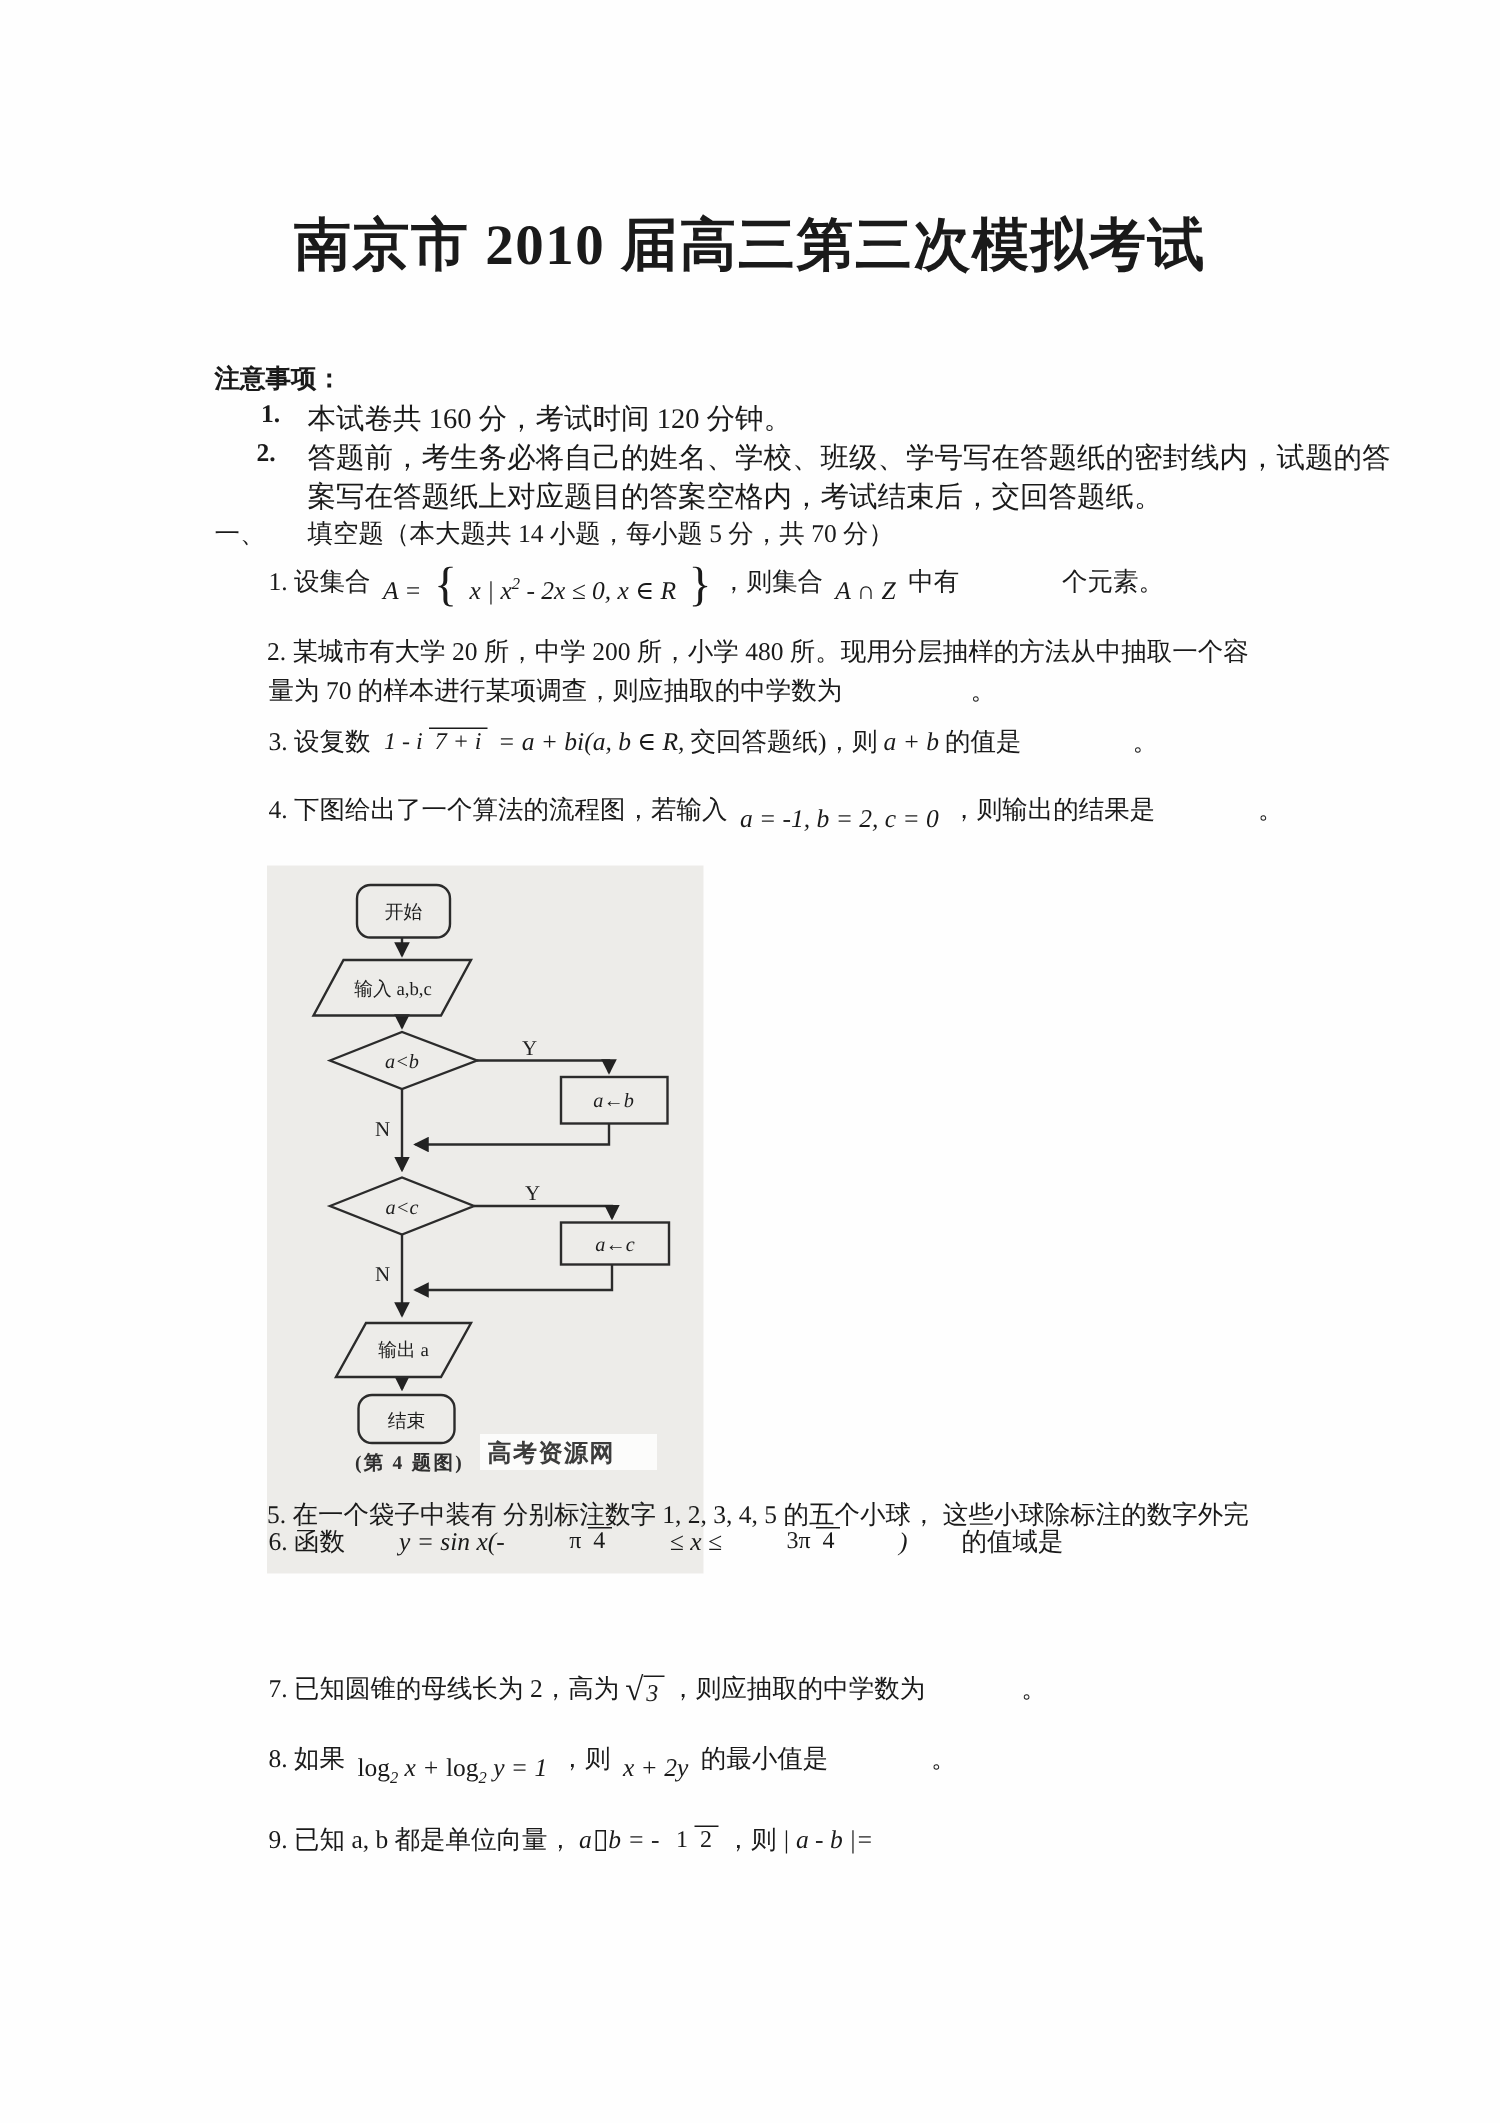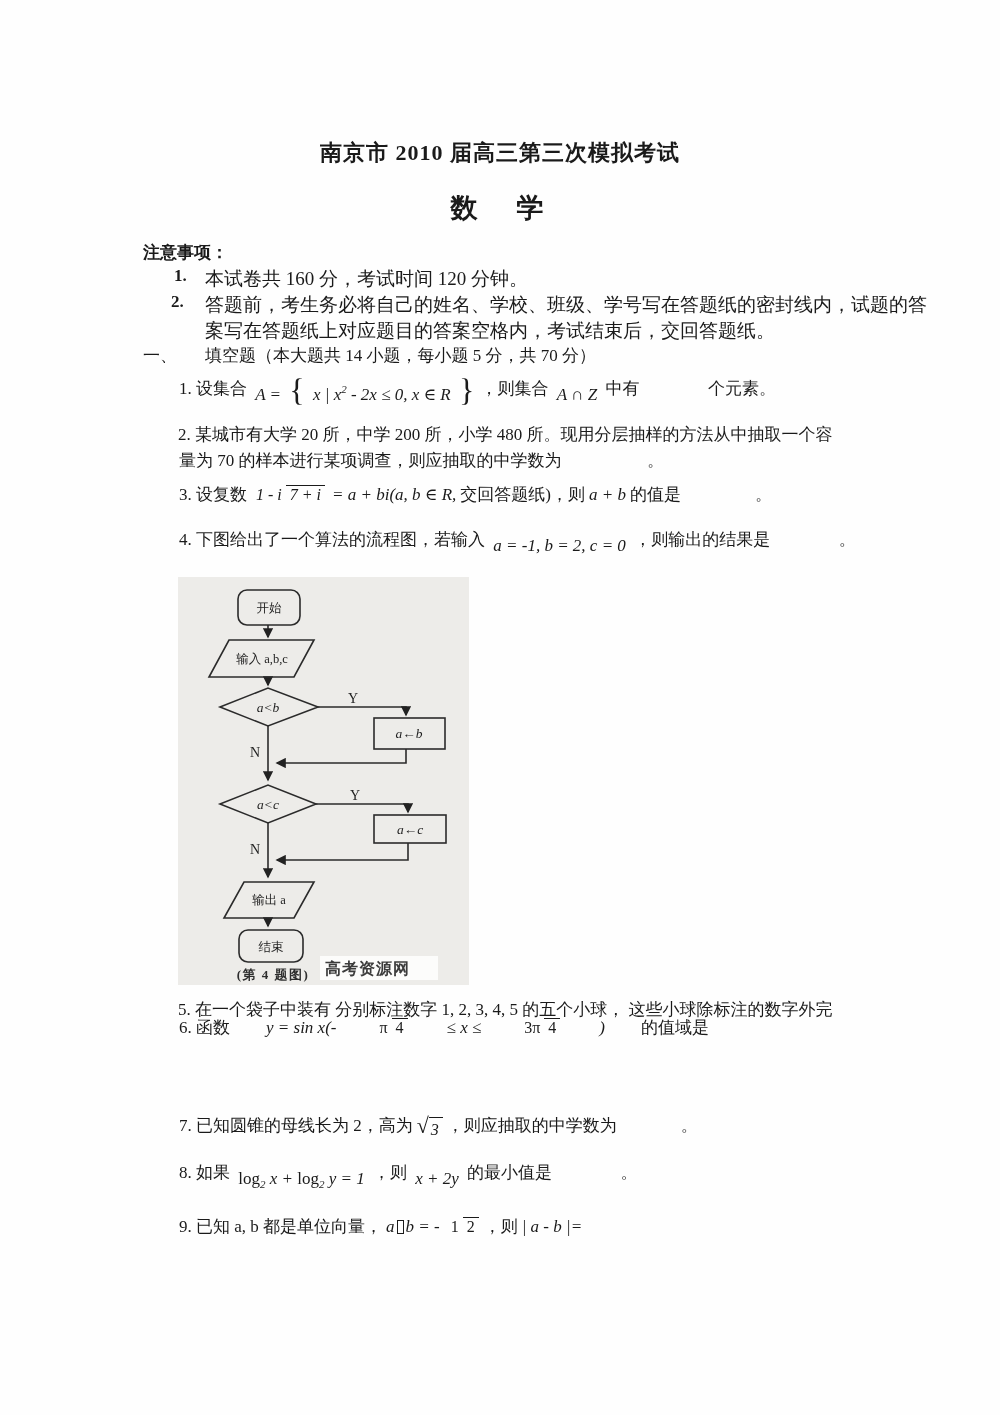--- a/index.html
+++ b/index.html
@@ -7,21 +7,21 @@
   body {
     width:1000px; height:1415px; background:#ffffff;
     font-family:"Liberation Serif","DejaVu Serif",serif;
     color:#1a1a1a;
   }
   .page { position:relative; width:1000px; height:1415px; background:#fefefe; overflow:hidden; }
 
   .abs { position:absolute; white-space:nowrap; }
 
   .title { left:0; top:138px; width:1000px; text-align:center;
-           font-size:22px; font-weight:bold; letter-spacing:1px; }
+           font-size:38px; font-weight:bold; letter-spacing:1px; }
   .subject { left:0; top:190px; width:1000px; text-align:center;
              font-size:27px; font-weight:bold; letter-spacing:6px; }
 
   .notice-head { left:143px; top:241px; font-size:17px; font-weight:bold; }
   .n-num { position:absolute; font-size:17px; font-weight:bold; }
   .n-text { position:absolute; font-size:19px;text-align:center; }
 
   .sec-label { left:143px; top:344px; font-size:17px; }
   .sec-title { left:205px; top:344px; font-size:17px; }
 
@@ -44,38 +44,37 @@
   .frac .num { padding:0 4px;text-align:right; }
   .frac.upright-frac { font-style:normal; }
 
   .sqrt { display:inline-flex; align-items:flex-start; margin:0 3px; position:relative; top:3px; }
   .sqrt .rad { font-size:22px; line-height:18px; font-style:normal; }
   .sqrt .radicand { border-top:1.6px solid #1a1a1a; font-style:italic; font-size:16px; padding:1px 4px 0 2px; }
 
   .tofu { display:inline-block; width:7px; height:14px; border:1.3px solid #1a1a1a;
           margin:0 2px; vertical-align:-2px; }
 
-  .figure { position:absolute; left:178px; top:577px; width:291px; height:408px;
+  .figure { position:absolute; left:178px; top:577px; width:291px; height:472px;
             background:#edece9; }
   .figure svg { display:block; }
   .fc-cjk  { font-size:12.5px; fill:#1e1e1e; }
   .fc-math { font-size:13.5px; font-style:italic; fill:#1e1e1e; }
   .fc-yn   { font-size:14px; fill:#222222; }
   .fc-cap  { font-size:13px; font-weight:600; fill:#2e2e2e; letter-spacing:1.5px; }
   .fc-wm   { font-size:16px; font-weight:bold; fill:#3c3c3c; letter-spacing:1px; }
   .fc-shape { fill:none; stroke:#2b2b2b; stroke-width:1.6; }
   .fc-line  { fill:none; stroke:#2b2b2b; stroke-width:1.6; }
 </style>
 </head>
 <body>
 
 <div class="page">
 
   <div class="abs title">南京市 2010 届高三第三次模拟考试</div>
-  <div class="abs subject">数　学</div>
 
   <div class="abs notice-head">注意事项：</div>
   <div class="n-num" style="left:174px; top:266px;">1.</div>
   <div class="n-text" style="left:205px; top:266px;">本试卷共 160 分，考试时间 120 分钟。</div>
   <div class="n-num" style="left:171px; top:292px;">2.</div>
   <div class="n-text" style="left:205px; top:292px;">答题前，考生务必将自己的姓名、学校、班级、学号写在答题纸的密封线内，试题的答</div>
   <div class="n-text" style="left:205px; top:318px;">案写在答题纸上对应题目的答案空格内，考试结束后，交回答题纸。</div>
 
   <div class="abs sec-label">一、</div>
   <div class="abs sec-title">填空题（本大题共 14 小题，每小题 5 分，共 70 分）</div>

